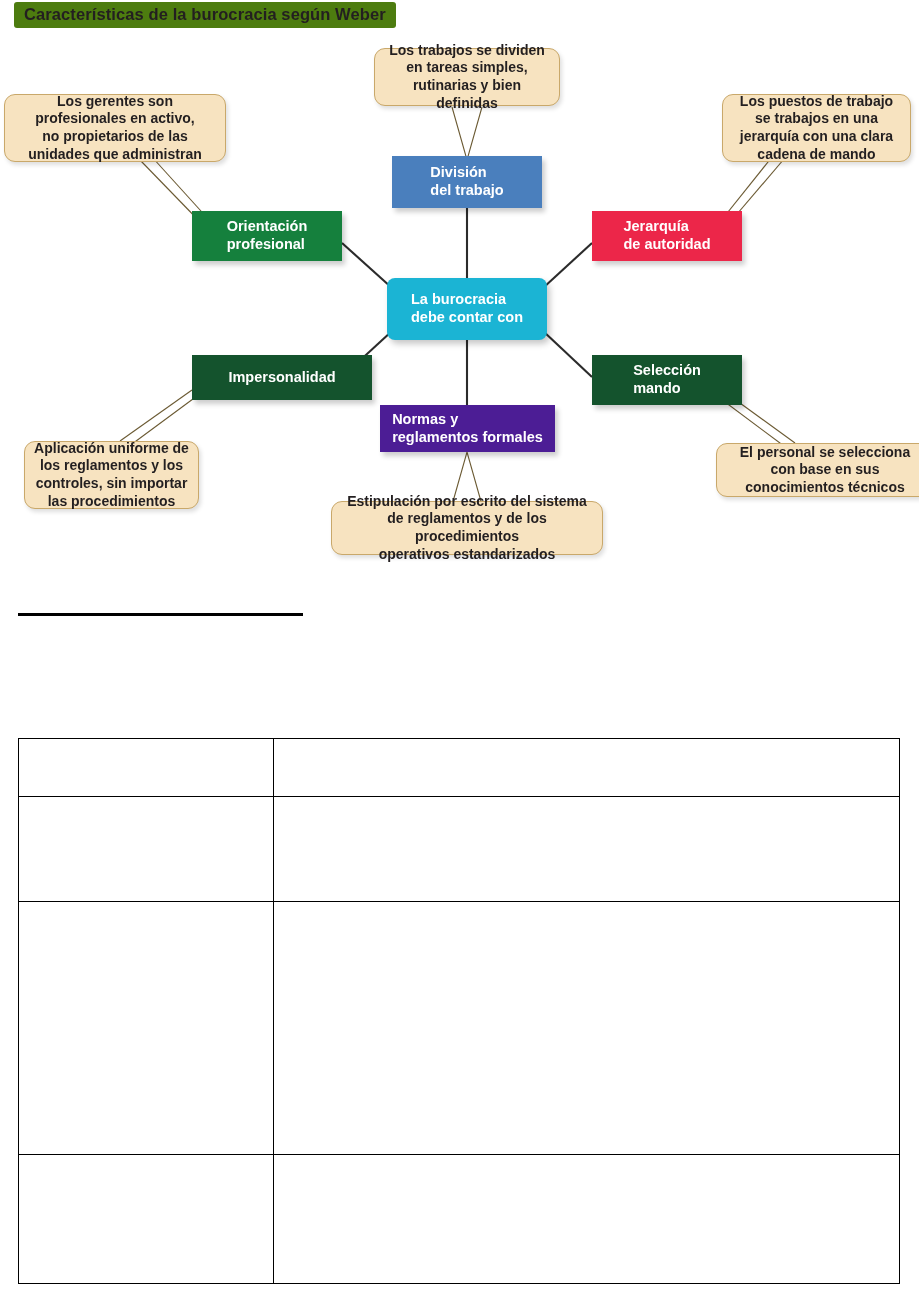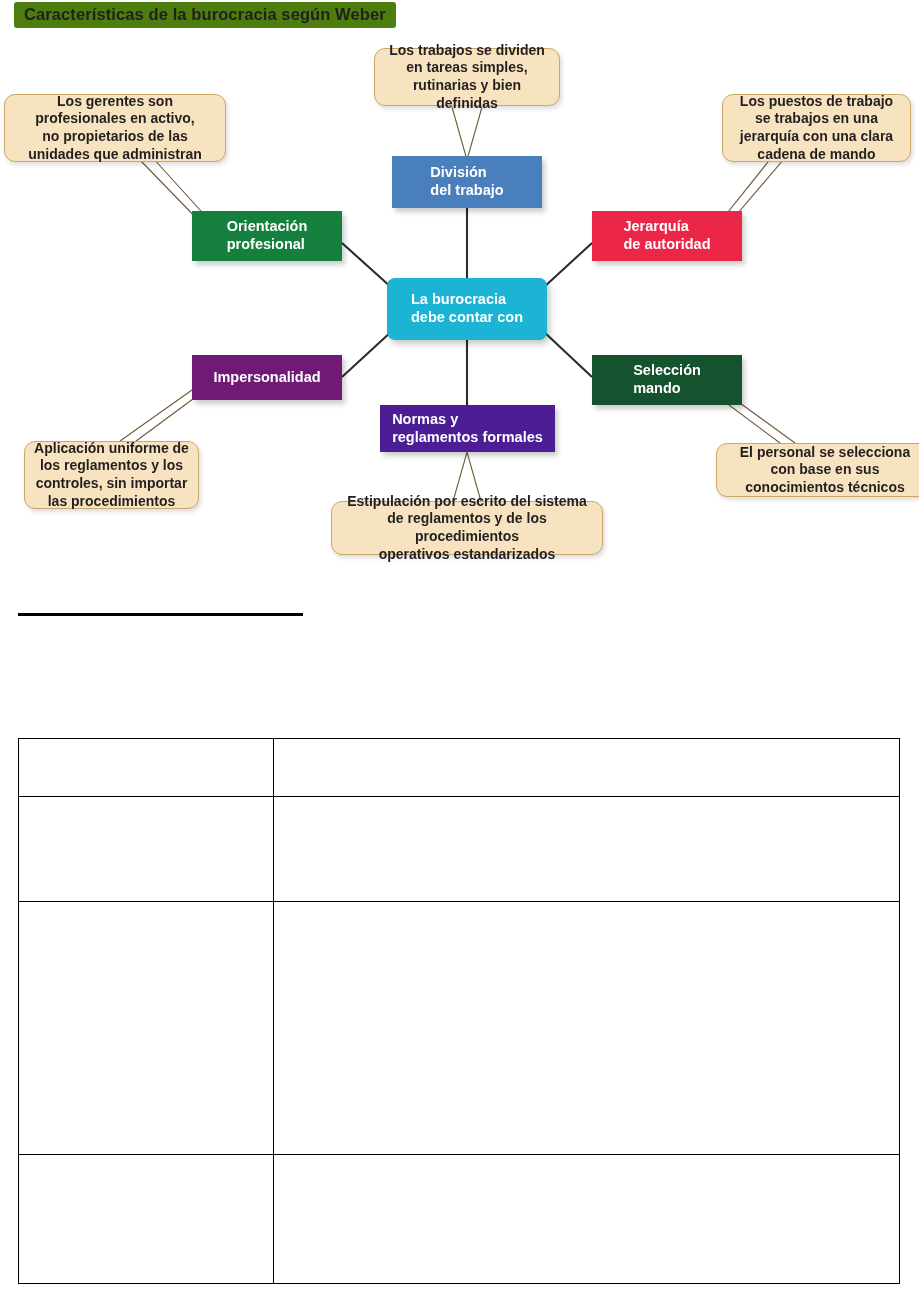--- a/index.html
+++ b/index.html
@@ -159,21 +159,21 @@
   </div>
   <div class="callout" style="left:722px;top:94px;width:189px;height:68px;">
     <span>
       <span>Los puestos de trabajo</span><br>
       <span>se trabajos en una</span><br>
       <span>jerarquía con una clara</span><br>
       <span>cadena de mando</span>
     </span>
   </div>
 
-  <div class="node" style="left:192px;top:355px;width:150px;height:45px;background:#701a75;">
+  <div class="node" style="left:192px;top:355px;width:180px;height:45px;background:#14532d;">
     <span>Impersonalidad</span>
   </div>
   <div class="callout" style="left:24px;top:441px;width:175px;height:68px;">
     <span>
       <span>Aplicación uniforme de</span><br>
       <span>los reglamentos y los</span><br>
       <span>controles, sin importar</span><br>
       <span>las procedimientos</span>
     </span>
   </div>

